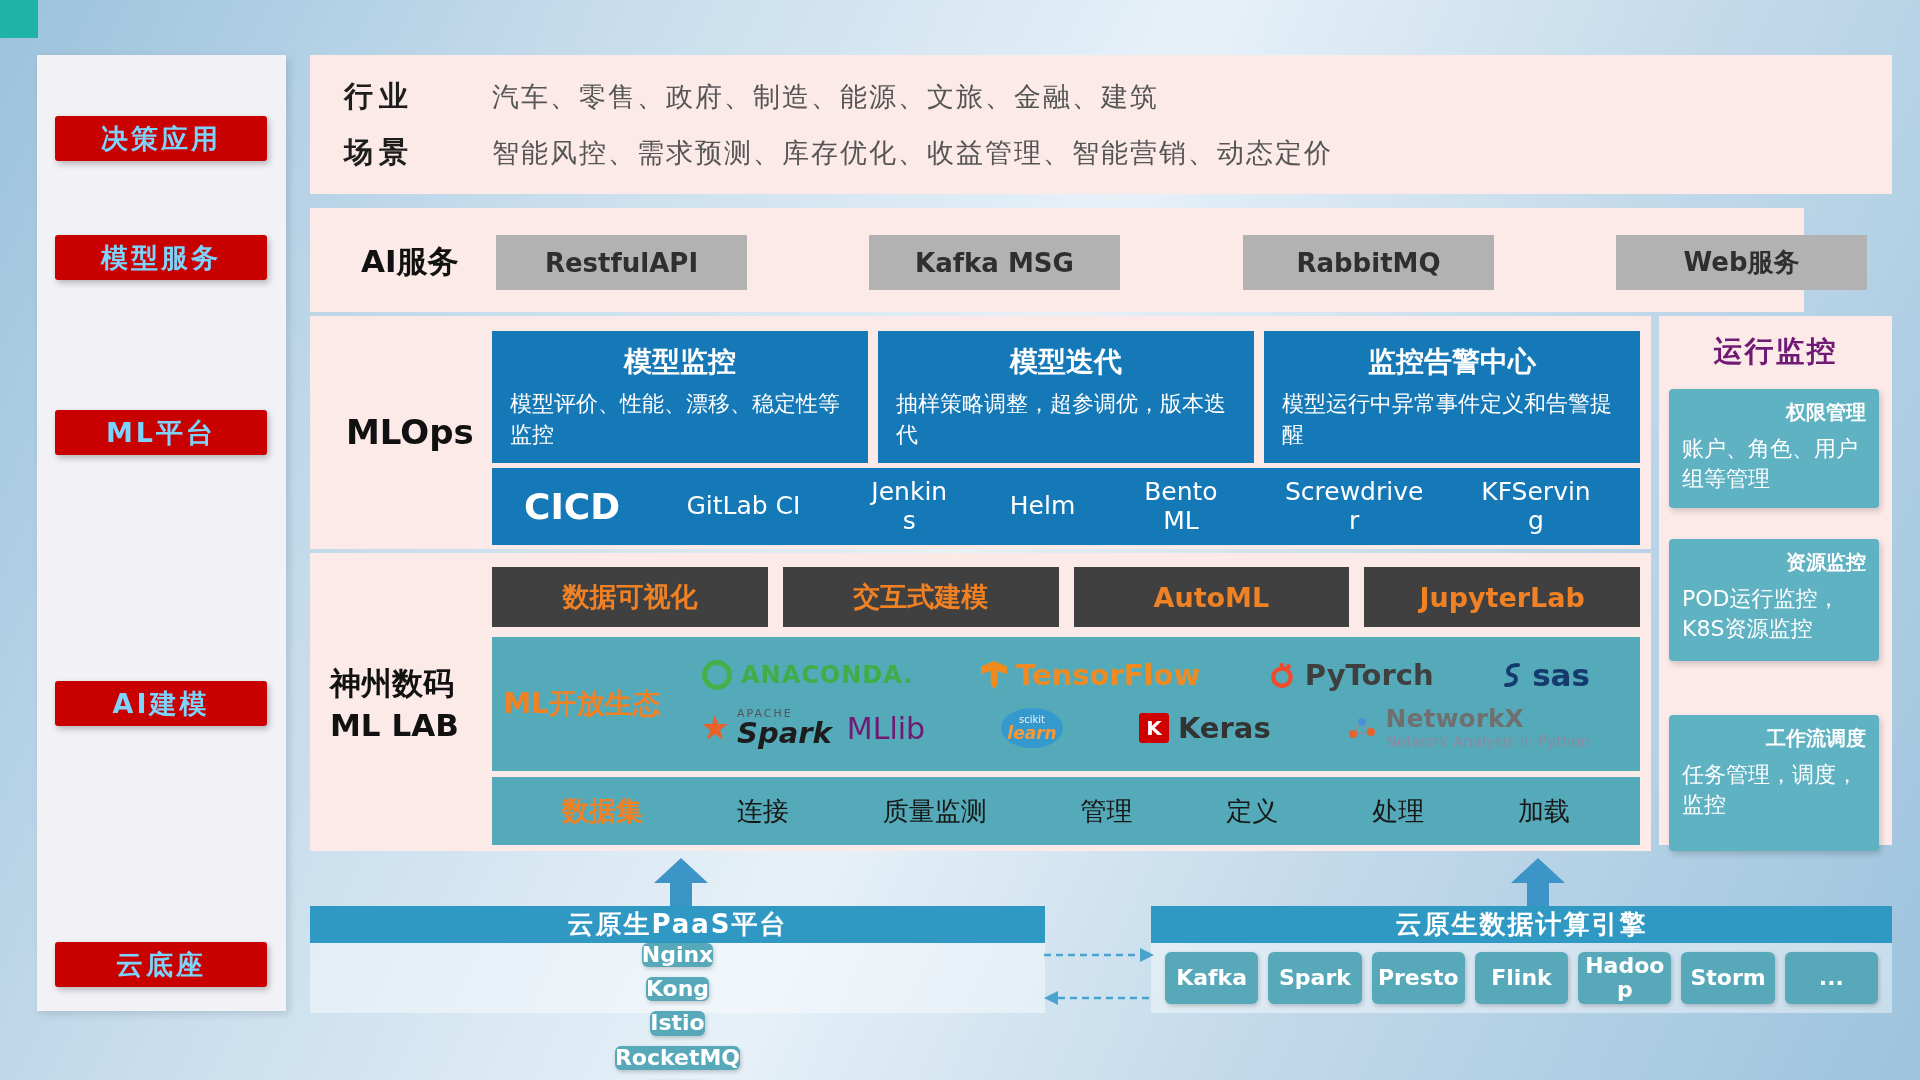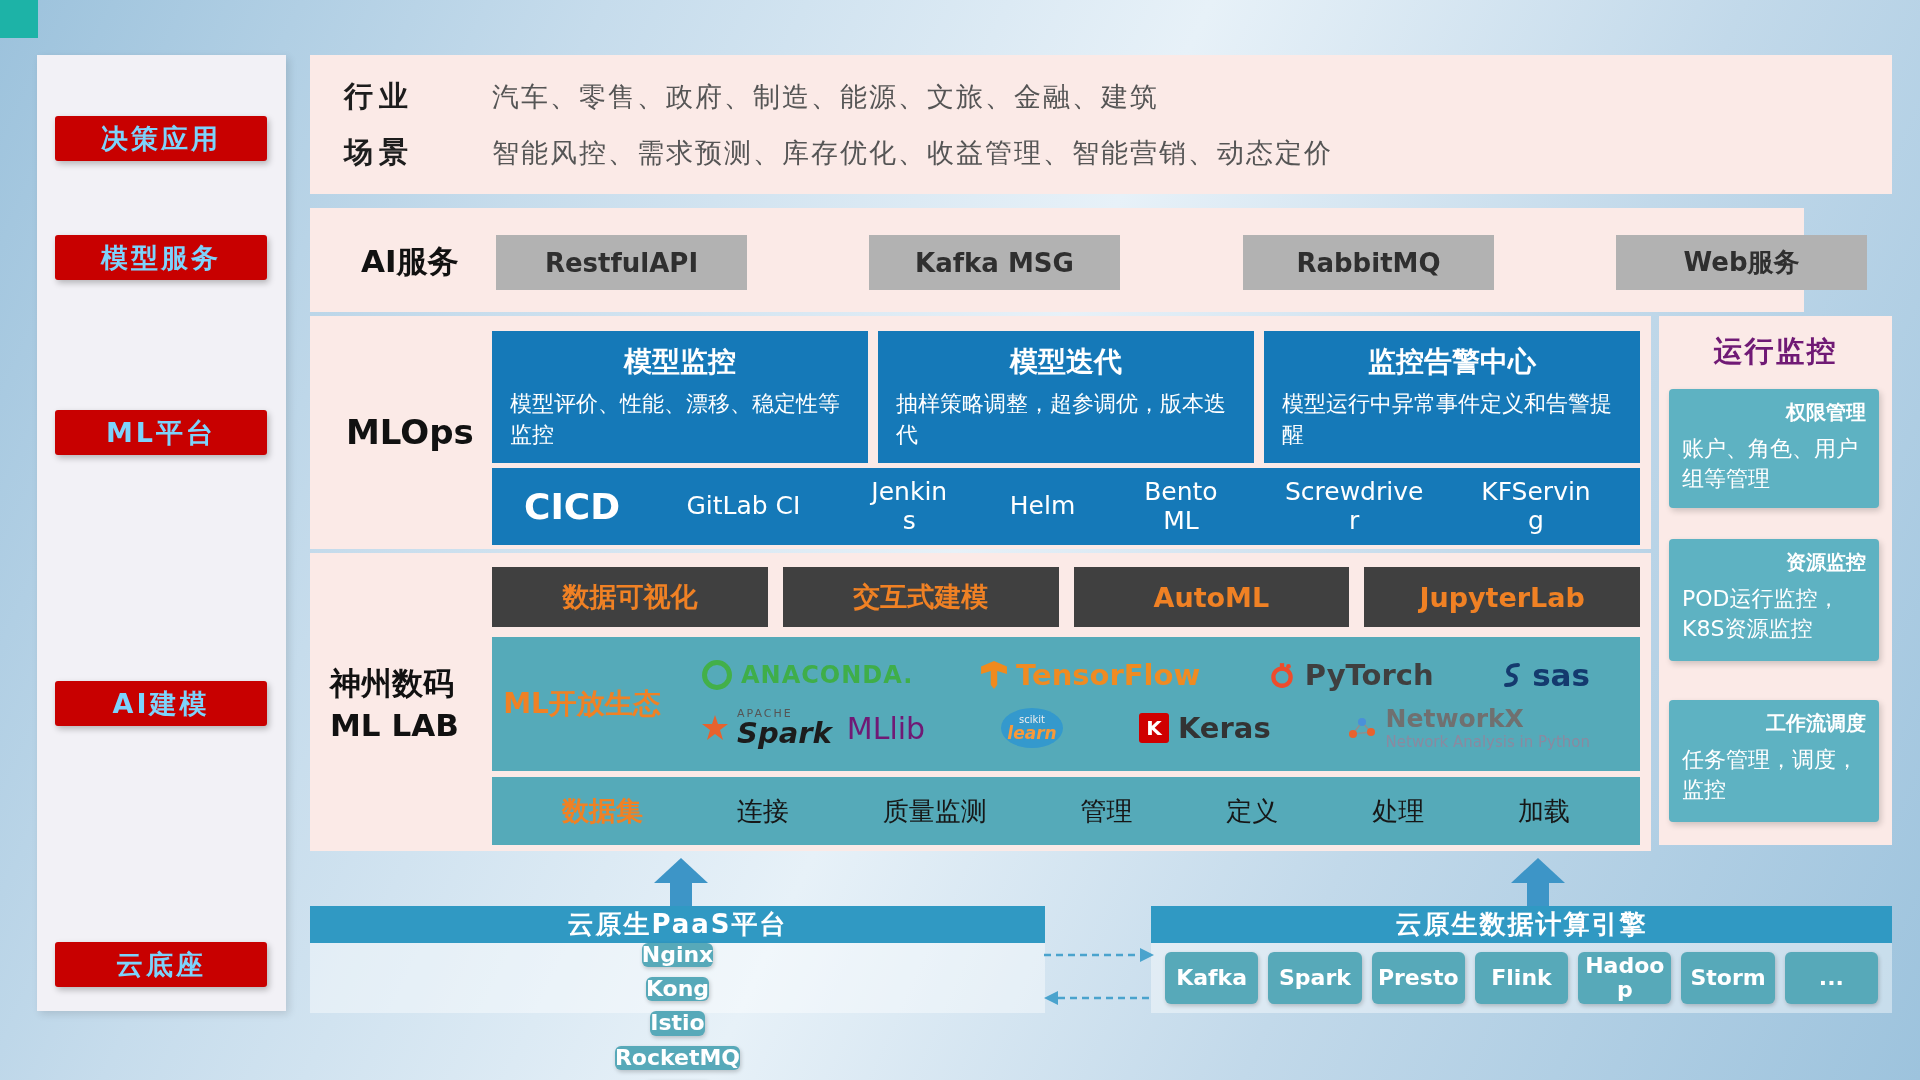--- a/index.html
+++ b/index.html
@@ -250,21 +250,21 @@
 <div class="panel" id="panel-monitor">
   <div class="monitor-title">运行监控</div>
   <div class="mon-card" style="top:73px;height:119px">
     <div class="mon-t">权限管理</div>
     <div class="mon-d">账户、角色、用户组等管理</div>
   </div>
   <div class="mon-card" style="top:223px;height:122px">
     <div class="mon-t">资源监控</div>
     <div class="mon-d">POD运行监控，K8S资源监控</div>
   </div>
-  <div class="mon-card" style="top:384px;height:122px">
+  <div class="mon-card" style="top:399px;height:136px">
     <div class="mon-t">工作流调度</div>
     <div class="mon-d">任务管理，调度，监控</div>
   </div>
 </div>
 
 <div class="up-arrow" style="left:654px">
   <div class="up-head"></div>
   <div class="up-stem"></div>
 </div>
 <div class="up-arrow" style="left:1511px">

